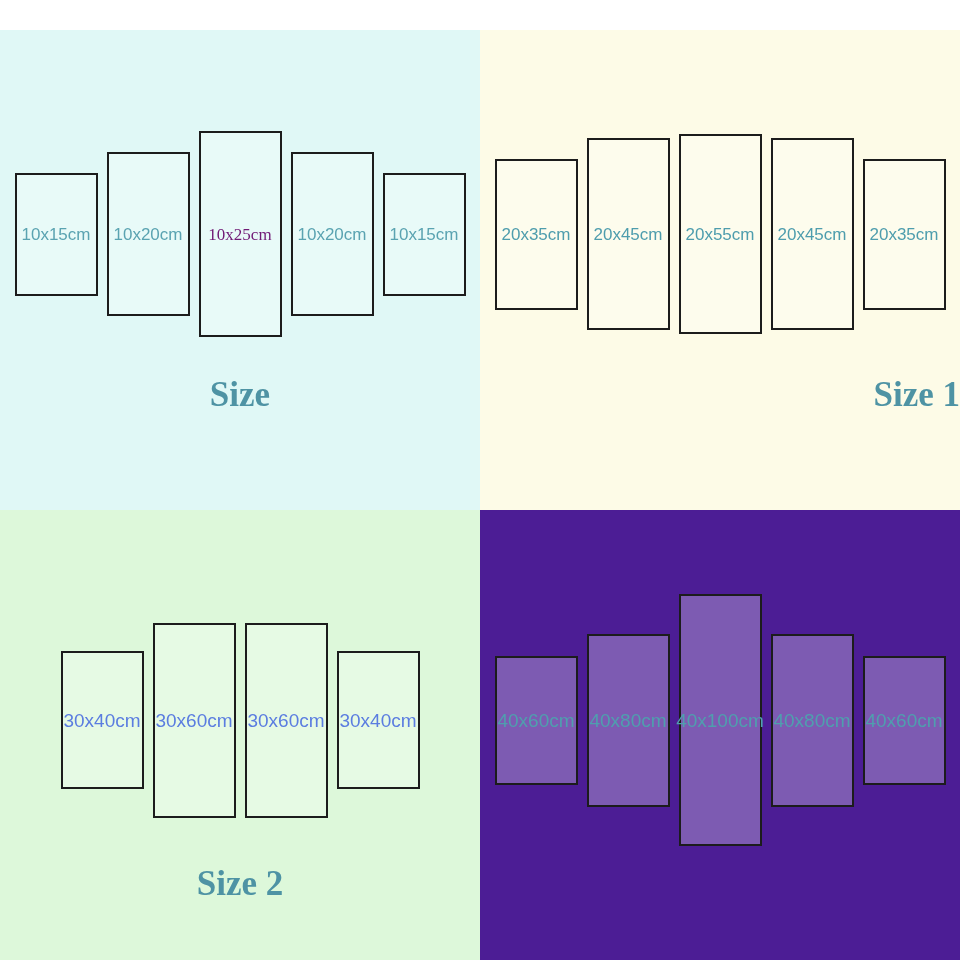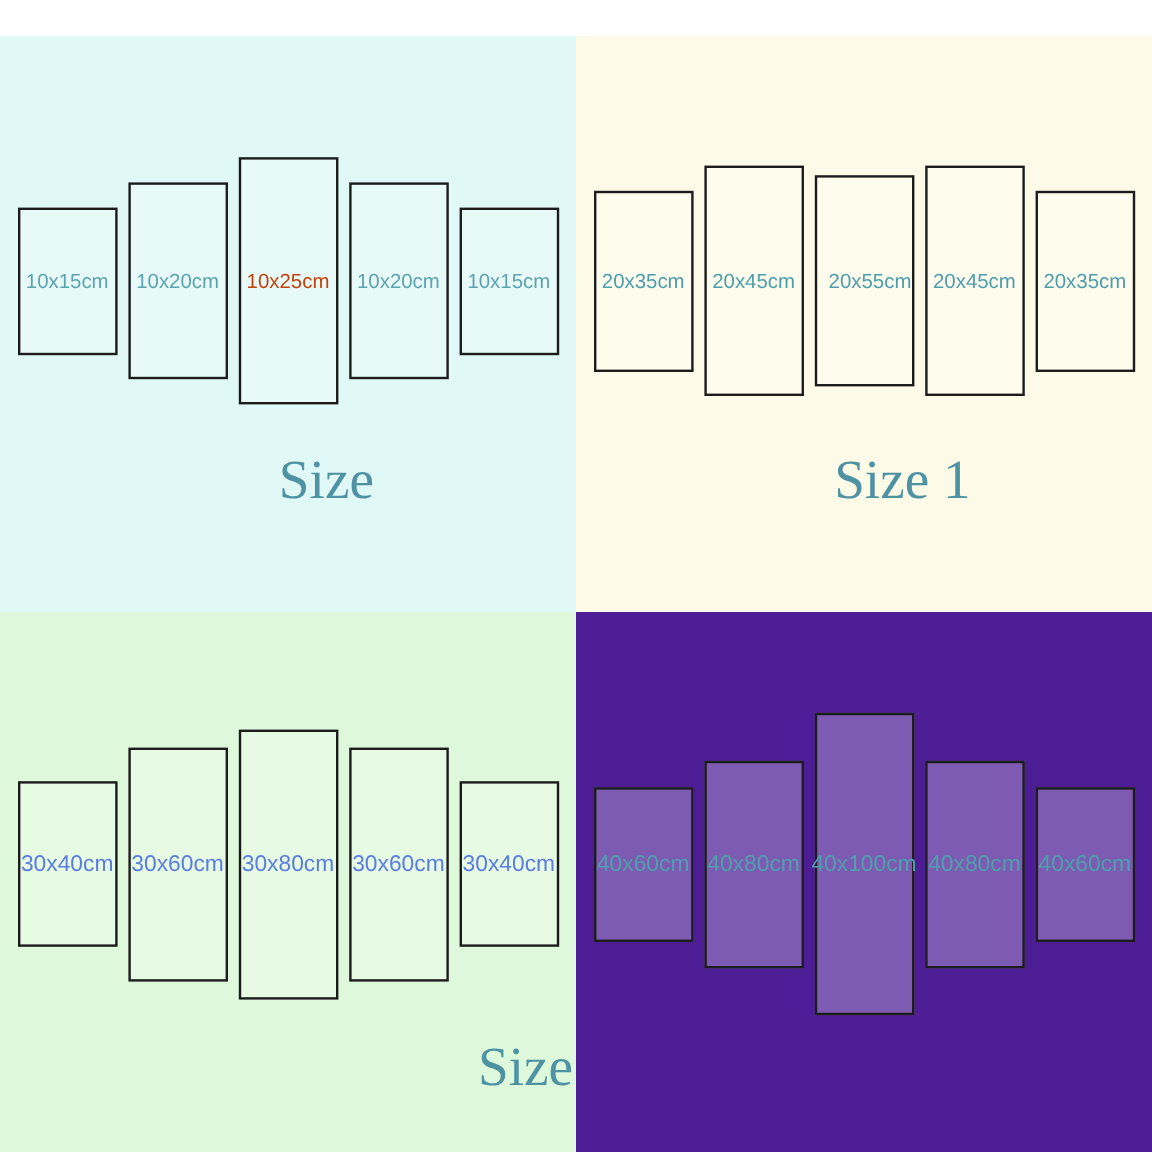--- a/index.html
+++ b/index.html
@@ -54,94 +54,90 @@
   }
   .quadrant.top .panel-label { font-size: 17px; }
   .quadrant.bottom .panel-label { font-size: 19px; }
   .title {
     position: absolute;
     left: 0;
     width: 100%;
     margin: 0;
     text-align: center;
     font-family: "Liberation Serif", "DejaVu Serif", serif;
-    font-weight: normal;
-    font-size: 46px;
+    font-weight: bold;
+    font-size: 35px;
     line-height: 1;
-    padding-left: 32px;
   }
   .quadrant.top .title { top: 347px; }
   .quadrant.bottom .title { top: 356px; }
 </style>
 </head>
 <body>
 
 <div class="grid">
 
   <section class="quadrant top" style="background: rgb(224, 248, 246);">
     <div class="panels">
       <div class="panel" style="height: 123px; border-color: rgb(28, 28, 28);">
           <span class="panel-label" style="color: rgb(90, 163, 177);">10x15cm</span>
         </div>
       <div class="panel" style="height: 164px; border-color: rgb(28, 28, 28);">
           <span class="panel-label" style="color: rgb(90, 163, 177);">10x20cm</span>
         </div>
       <div class="panel" style="height: 206px; border-color: rgb(28, 28, 28);">
-          <span class="panel-label" style="color: #c2410c;">10x25cm</span>
+          <span class="panel-label" style="color: #701a75; font-family: Liberation Serif, serif;">10x25cm</span>
         </div>
       <div class="panel" style="height: 164px; border-color: rgb(28, 28, 28);">
           <span class="panel-label" style="color: rgb(90, 163, 177);">10x20cm</span>
         </div>
       <div class="panel" style="height: 123px; border-color: rgb(28, 28, 28);">
           <span class="panel-label" style="color: rgb(90, 163, 177);">10x15cm</span>
         </div>
     </div>
     <h2 class="title" style="color: rgb(78, 147, 164);">Size</h2>
   </section>
 
   <section class="quadrant top" style="background: rgb(253, 251, 231);">
     <div class="panels">
       <div class="panel" style="height: 151px; border-color: rgb(28, 28, 28);">
           <span class="panel-label" style="color: rgb(78, 157, 173);">20x35cm</span>
         </div>
       <div class="panel" style="height: 192px; border-color: rgb(28, 28, 28);">
           <span class="panel-label" style="color: rgb(78, 157, 173);">20x45cm</span>
         </div>
-      <div class="panel" style="height: 176px; border-color: rgb(28, 28, 28); justify-content: flex-end;">
+      <div class="panel" style="height: 200px; border-color: rgb(28, 28, 28);">
           <span class="panel-label" style="color: rgb(78, 157, 173);">20x55cm</span>
         </div>
       <div class="panel" style="height: 192px; border-color: rgb(28, 28, 28);">
           <span class="panel-label" style="color: rgb(78, 157, 173);">20x45cm</span>
         </div>
       <div class="panel" style="height: 151px; border-color: rgb(28, 28, 28);">
           <span class="panel-label" style="color: rgb(78, 157, 173);">20x35cm</span>
         </div>
     </div>
-    <h2 class="title" style="color: rgb(78, 147, 164);">Size 1</h2>
+    <h2 class="title" style="color: rgb(78, 147, 164); text-align: right;">Size 1</h2>
   </section>
 
   <section class="quadrant bottom" style="background: rgb(221, 248, 218);">
     <div class="panels">
       <div class="panel" style="height: 138px; border-color: rgb(28, 28, 28);">
           <span class="panel-label" style="color: rgb(91, 125, 224);">30x40cm</span>
         </div>
       <div class="panel" style="height: 195px; border-color: rgb(28, 28, 28);">
           <span class="panel-label" style="color: rgb(91, 125, 224);">30x60cm</span>
         </div>
-      <div class="panel" style="height: 225px; border-color: rgb(28, 28, 28);">
-          <span class="panel-label" style="color: rgb(91, 125, 224);">30x80cm</span>
-        </div>
       <div class="panel" style="height: 195px; border-color: rgb(28, 28, 28);">
           <span class="panel-label" style="color: rgb(91, 125, 224);">30x60cm</span>
         </div>
       <div class="panel" style="height: 138px; border-color: rgb(28, 28, 28);">
           <span class="panel-label" style="color: rgb(91, 125, 224);">30x40cm</span>
         </div>
     </div>
-    <h2 class="title" style="color: rgb(78, 147, 164); text-align: right;">Size 2</h2>
+    <h2 class="title" style="color: rgb(78, 147, 164);">Size 2</h2>
   </section>
 
   <section class="quadrant bottom" style="background: #4c1d95;">
     <div class="panels">
       <div class="panel" style="height: 129px; border-color: rgb(28, 28, 28);">
           <span class="panel-label" style="color: rgb(79, 159, 174);">40x60cm</span>
         </div>
       <div class="panel" style="height: 173px; border-color: rgb(28, 28, 28);">
           <span class="panel-label" style="color: rgb(79, 159, 174);">40x80cm</span>
         </div>

